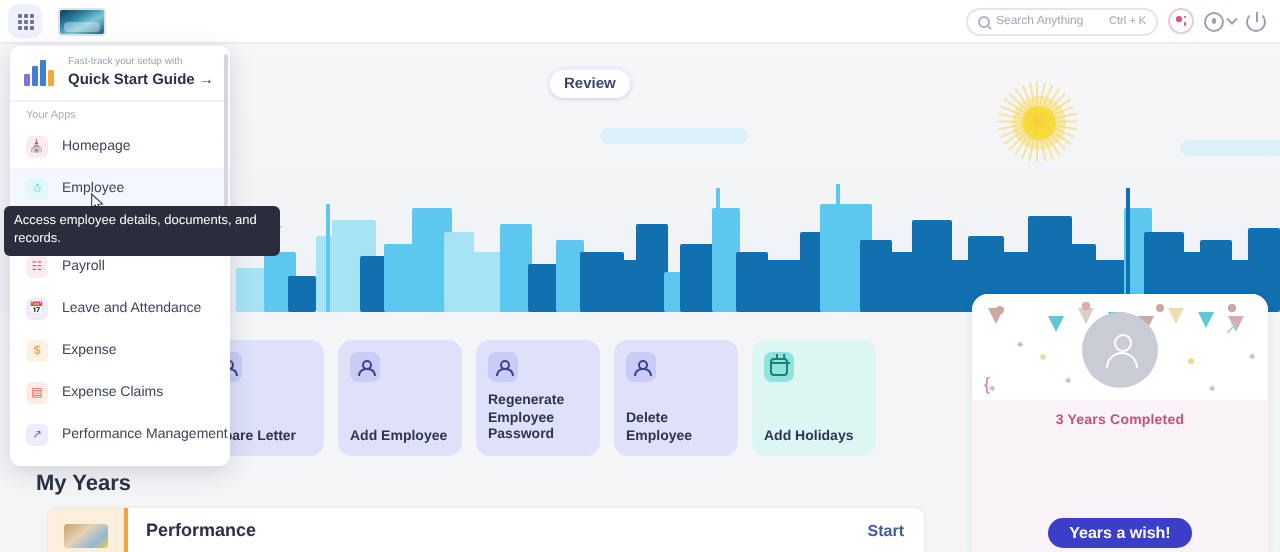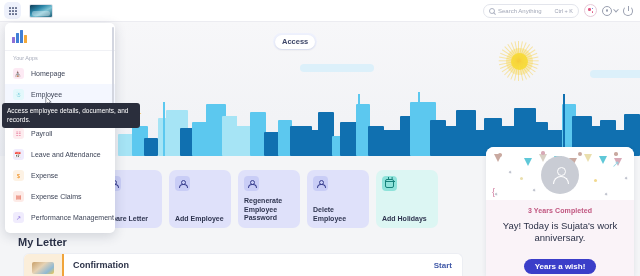--- a/index.html
+++ b/index.html
@@ -270,21 +270,21 @@
       <div class="bld l3" style="left: 506px; width: 16px; height: 42px;"></div>
       <div class="spire" style="left: 45px; height: 54px; background: rgb(92, 200, 239);"></div>
       <div class="spire" style="left: 240px; height: 62px; background: rgb(92, 200, 239);"></div>
       <div class="spire" style="left: 300px; height: 64px; background: rgb(92, 200, 239);"></div>
       <div class="spire" style="left: 445px; height: 62px; background: rgb(16, 112, 176);"></div>
       <div class="spire" style="left: 117px; height: 40px; background: rgb(166, 228, 245);"></div>
     </div>
 </div>
 
 <div class="tabs">
-  <div class="tab active">Access</div>
+  <div class="tab active">Review</div>
 </div>
 
 <div class="cards">
   <div class="qcard">
     <div class="qicon">
         <div class="person-ic"></div>
       </div>
     <div class="qlabel">...pare Letter</div>
   </div>
   <div class="qcard">
@@ -306,25 +306,25 @@
     <div class="qlabel">Delete Employee</div>
   </div>
   <div class="qcard mint">
     <div class="qicon">
         <div class="cal-ic"></div>
       </div>
     <div class="qlabel">Add Holidays</div>
   </div>
 </div>
 
-<div class="tasks-title">My Letter</div>
+<div class="tasks-title">My Years</div>
 <div class="task-row">
   <div class="task-thumb"></div>
   <div class="task-bar"></div>
-  <div class="task-name">Confirmation</div>
+  <div class="task-name">Performance</div>
   <div class="task-review">Start</div>
 </div>
 
 <div class="anniv">
   <div class="anniv-top">
     <div class="bunting" id="bunting">
         <div class="flag" style="left: 8px; top: 7px; border-top: 8px solid rgb(201, 169, 160);"></div>
         <div class="flag" style="left: 23px; top: 9px; border-top: 8px solid rgb(255, 255, 255);"></div>
         <div class="flag" style="left: 38px; top: 11px; border-top: 8px solid rgb(95, 200, 216);"></div>
         <div class="flag" style="left: 53px; top: 7px; border-top: 8px solid rgb(216, 208, 196);"></div>
@@ -347,21 +347,20 @@
         <div class="star" style="left: 8px; top: 44px;">✷</div>
       </div>
     <div class="avatar">
         <div class="avatar-glyph"></div>
       </div>
     <div class="squiggle" style="left:6px;top:40px;">{</div>
     <div class="squiggle" style="left:126px;top:12px;color:#8fd3e4;">↗</div>
   </div>
   <div class="anniv-body">
     <div class="anniv-sub">3 Years Completed</div>
-    <div class="anniv-msg">Yay! Today is Sujata's work anniversary.</div>
     <div class="wish-btn">Years a wish!</div>
   </div>
 </div>
 
 <div class="edge-p">r</div>
 
 <div class="topbar">
   <div class="apps-btn">
     <div class="apps-grid">
         <i></i>
@@ -396,20 +395,24 @@
 </div>
 
 <div class="appmenu">
   <div class="qs-block">
     <div class="qs-ico">
       <div class="qs-bar" style="left:0;height:6px;background:#8e6fd6;"></div>
       <div class="qs-bar" style="left:4px;height:10px;background:#3f7fd6;"></div>
       <div class="qs-bar" style="left:8px;height:13px;background:#3f7fd6;"></div>
       <div class="qs-bar" style="left:12px;height:8px;background:#f2a93b;"></div>
     </div>
+    <div>
+      <div class="qs-txt-top">Fast-track your setup with</div>
+      <div class="qs-txt-main">Quick Start Guide  →</div>
+    </div>
   </div>
 
   <div class="yourapps">Your Apps</div>
 
   <div class="mitem">
     <div class="mico ic-home">
         <span class="glyph" style="color:#e0559b;">⛪</span>
       </div>
     <div class="mlabel">Homepage</div>
   </div>

